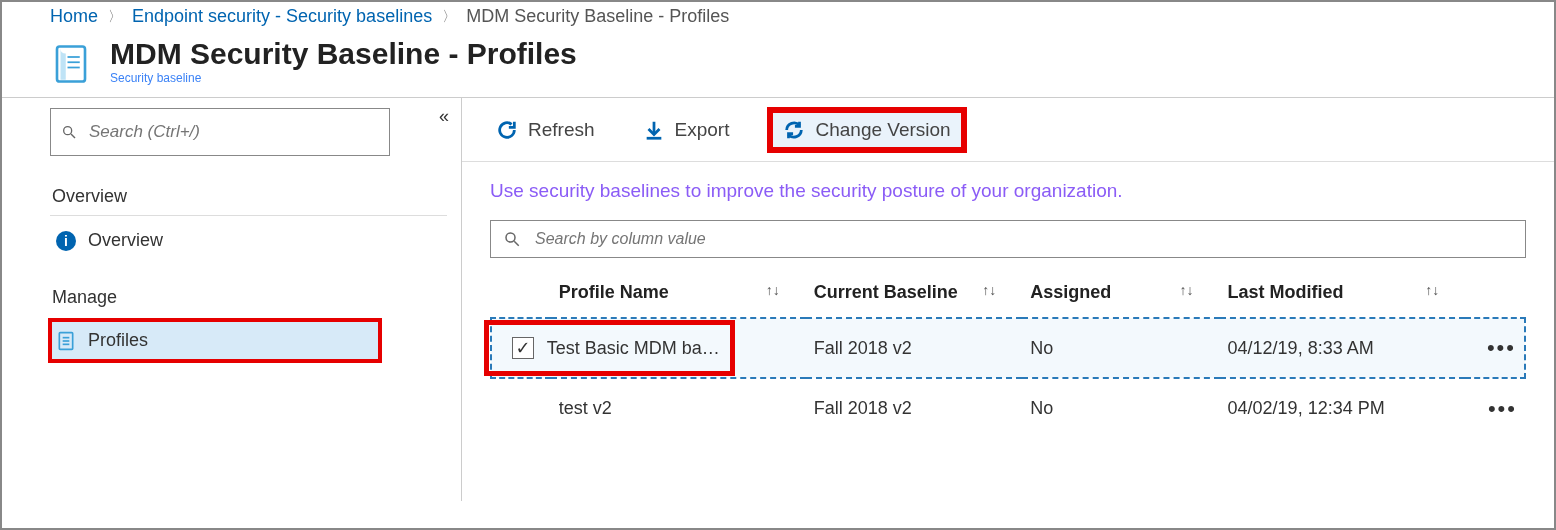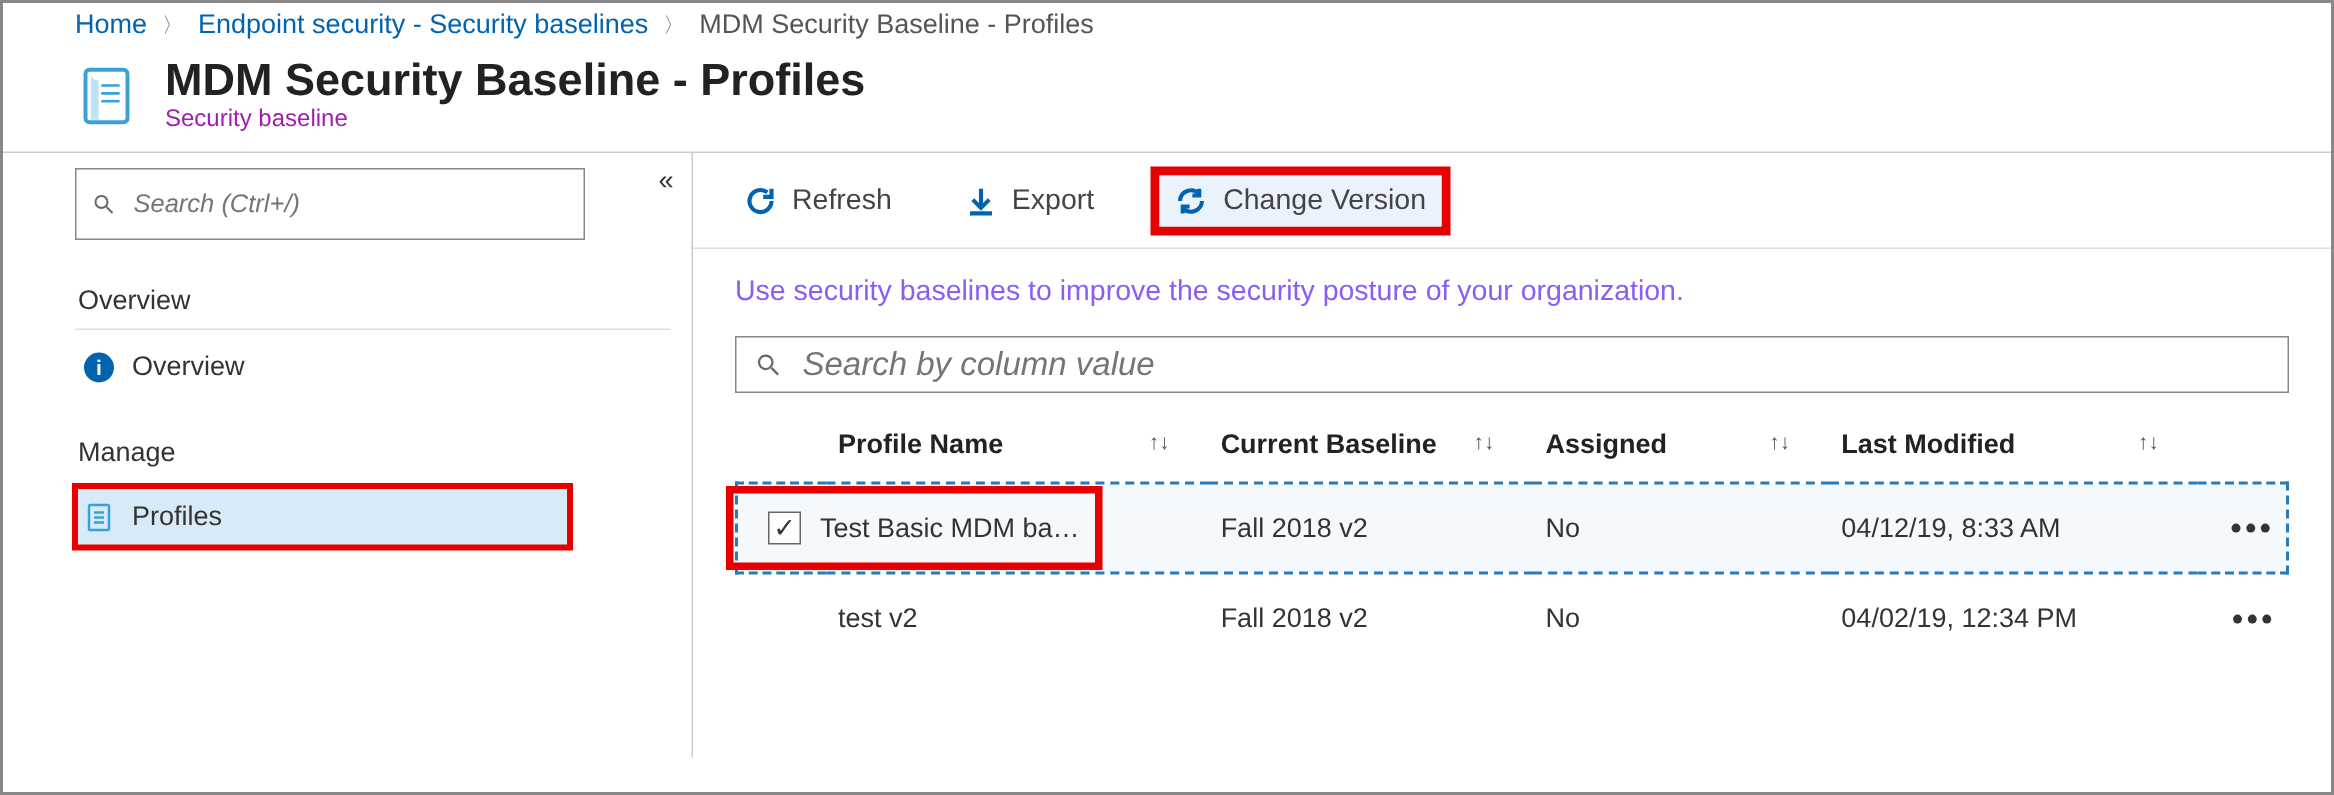--- a/index.html
+++ b/index.html
@@ -9,21 +9,21 @@
   
   .breadcrumb { padding: 4px 16px 6px 48px; font-size: 18px; display: flex; align-items: center; gap: 10px; }
   .breadcrumb a { color: #0064b0; text-decoration: none; cursor: pointer; }
   .bc-sep { color: #777; font-size: 14px; }
   .bc-current { color: #555; }
 
   
   .page-header { display: flex; align-items: flex-start; padding: 4px 16px 12px 48px; gap: 18px; }
   .page-icon { width: 42px; height: 42px; flex: 0 0 42px; margin-top: 6px; }
   .page-titles h1 { margin: 0; font-size: 30px; font-weight: 600; color: #222; }
-  .page-titles .sub { color: #a21caf; font-size: 16px; margin-top: 0px; }
+  .page-titles .sub { color: #3b82f6; font-size: 12px; margin-top: 0px; }
 
   
   .body-area { display: flex; height: calc(100% - 122px); border-top: 1px solid #ccc; }
   .sidebar { width: 460px; flex: 0 0 460px; border-right: 1px solid #ccc; padding: 10px 14px 10px 48px; position: relative; }
   .collapse-caret { position: absolute; top: 8px; right: 12px; color: #333; font-size: 18px; cursor: pointer; }
   .search-box { display: flex; align-items: center; border: 1px solid #888; height: 48px; width: 340px; margin-bottom: 22px; }
   .search-box svg { width: 16px; height: 16px; margin: 0 10px; color: #666; }
   .search-box input { border: none; outline: none; flex: 1; font-size: 17px; font-style: italic; color: #666; background: transparent; }
 
   .side-section-title { font-size: 18px; color: #333; padding: 8px 2px; border-bottom: 1px solid #ddd; margin-bottom: 4px; }
@@ -39,21 +39,21 @@
   .toolbar { display: flex; align-items: center; gap: 28px; padding: 10px 24px; border-bottom: 1px solid #ddd; height: 64px; }
   .tool-btn { display: flex; align-items: center; gap: 10px; font-size: 19px; color: #444; cursor: pointer; padding: 6px 10px; }
   .tool-btn svg { width: 22px; height: 22px; color: #0064b0; }
   .tool-btn.cv { background: #eaf3fb; }
   .hl-wrap { border: 6px solid #e60000; padding: 0; display: inline-flex; }
 
   .content-pad { padding: 18px 28px 0 28px; }
   .intro { font-size: 19px; color: #8b5cf6; margin-bottom: 18px; }
   .col-search { display: flex; align-items: center; border: 1px solid #888; height: 38px; width: 100%; margin-bottom: 14px; }
   .col-search svg { width: 18px; height: 18px; margin: 0 12px; color: #666; }
-  .col-search input { border: none; outline: none; flex: 1; font-size: 22px; font-style: italic; color: #777; background: transparent; }
+  .col-search input { border: none; outline: none; flex: 1; font-size: 16px; font-style: italic; color: #777; background: transparent; }
 
   table.grid { width: 100%; border-collapse: collapse; font-size: 18px; }
   table.grid th { text-align: left; font-weight: 600; padding: 10px 8px 14px 8px; color: #222; }
   .sort-ic { color: #555; font-size: 14px; float: right; margin-right: 18px; }
   table.grid td { padding: 16px 8px; color: #333; }
   .row-sel { border: 2px dashed #2a7ab9; background: #f3f9fd; }
   .chk { display:inline-flex; width: 22px; height: 22px; border: 1px solid #666; align-items: center; justify-content: center; margin-left: 4px; margin-right: 8px; background:#fff;}
   .dots { font-size: 22px; letter-spacing: 2px; color: #555; cursor: pointer; text-align: right; padding-right: 10px;}
   .name-hl { border: 5px solid #e60000; display: inline-block; padding: 12px 10px 12px 19px; margin-left: -8px;}
   .col-chk { width: 60px; }

